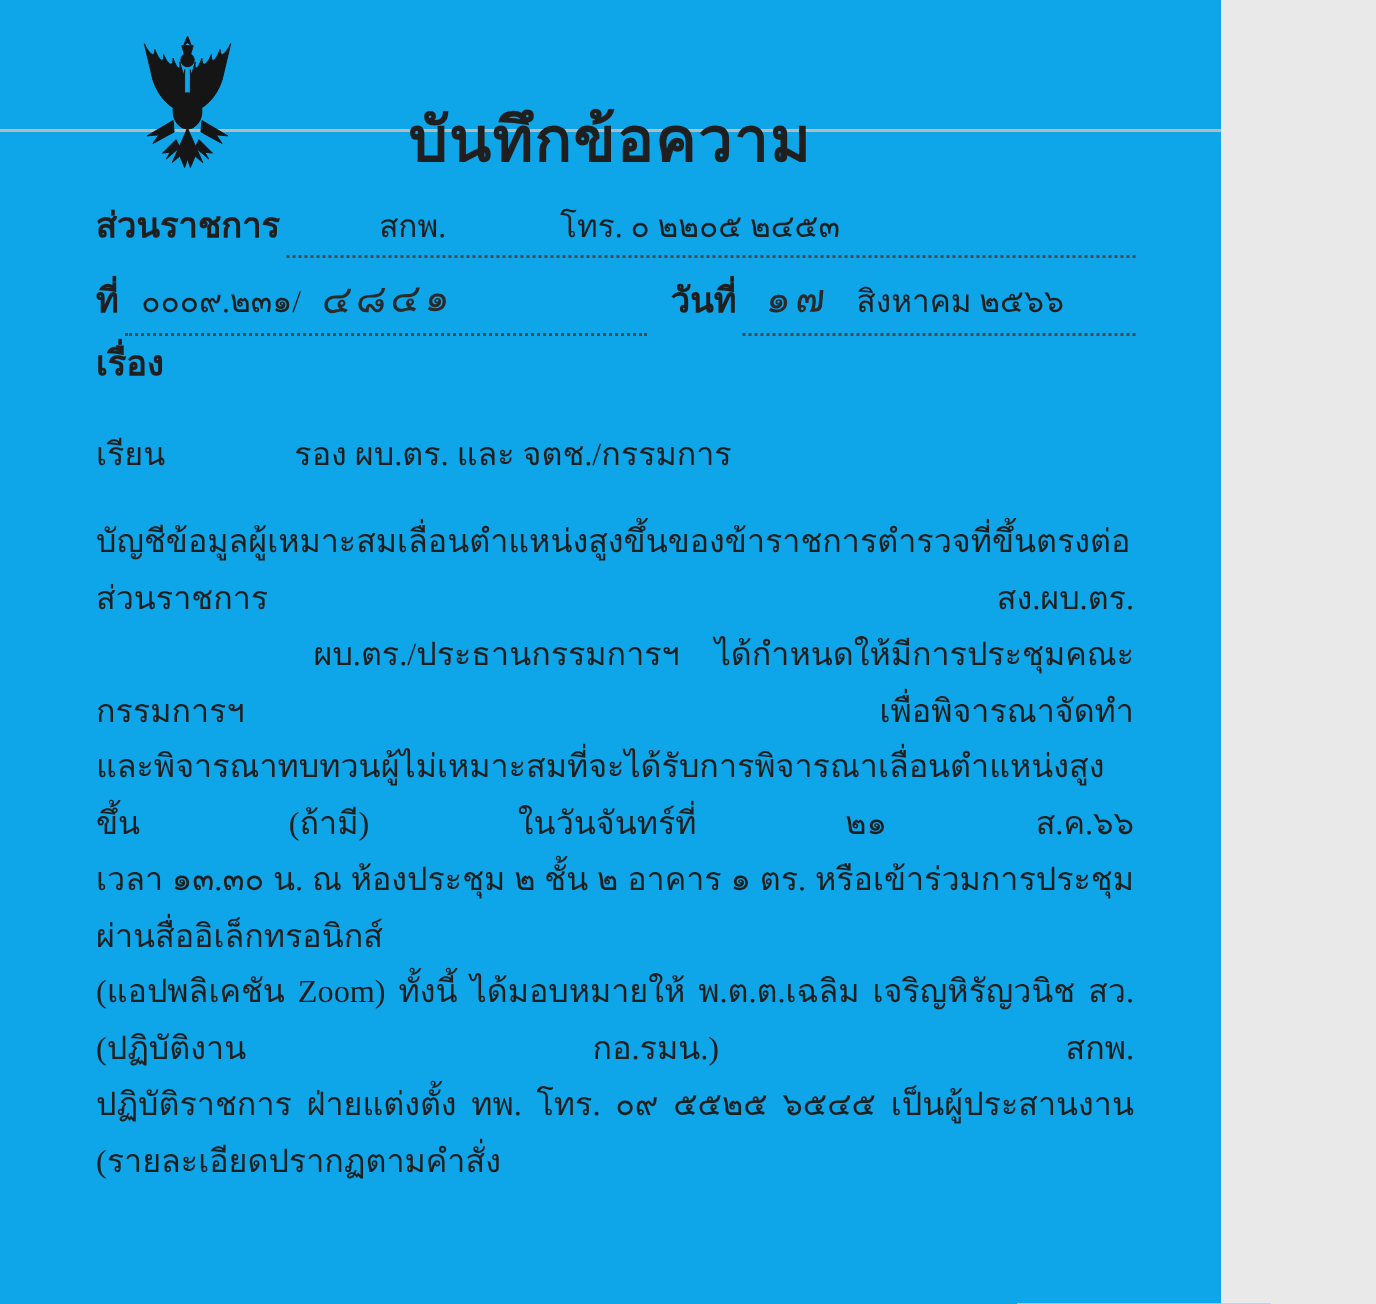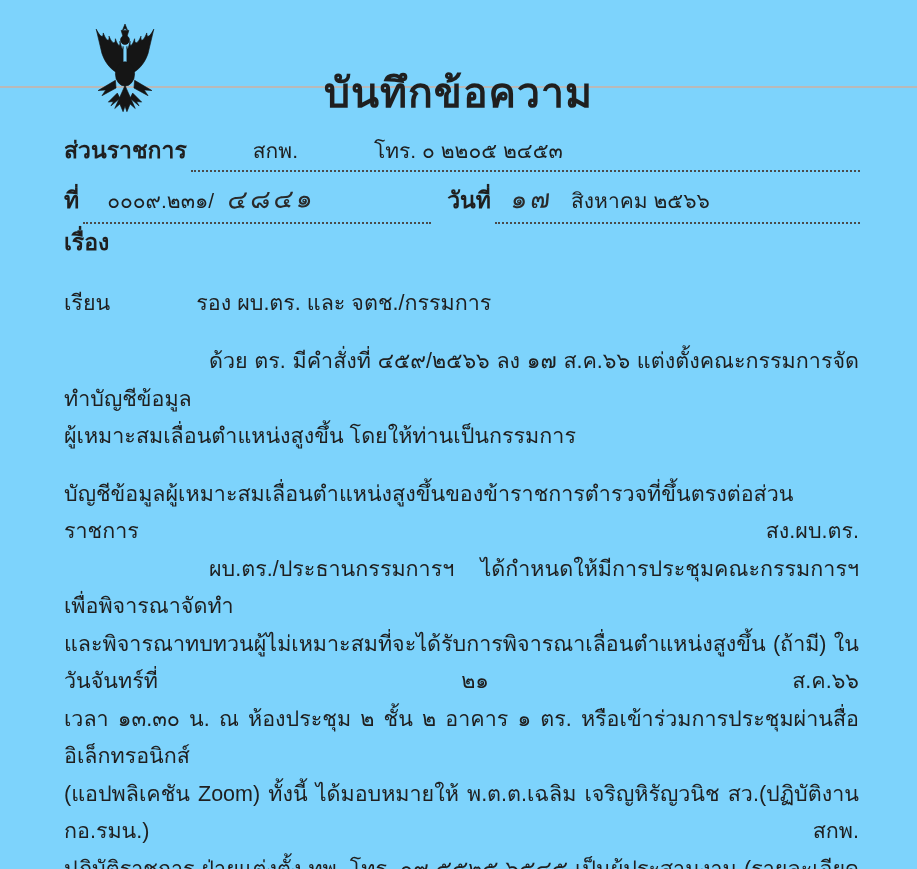--- a/index.html
+++ b/index.html
@@ -1,22 +1,22 @@
 <!DOCTYPE html>
 <html><head>
 <meta charset="utf-8">
 <style>
   * { margin:0; padding:0; box-sizing:border-box; }
   html,body { background:#e9e9e9; }
   .page {
     position:relative;
-    width:917px; height:869px;
-    background:#7dd3fc;
+    width:814px; height:869px;
+    background:#0ea5e9;
     color:#1f1f1f;
-    font-family:Liberation Sans, sans-serif;
+    font-family:Liberation Serif, serif;
     overflow:hidden;
   }
   
   .letterhead { position:relative; height:122px; }
   .rule {
     position:absolute; left:0; right:0; top:86px;
     border-top:2px solid #b9b9b9;
   }
   .garuda {
     position:absolute; left:86px; top:24px;
@@ -42,21 +42,21 @@
   }
   .dotline.fixed { flex:0 0 auto; }
   .hand {
     display:inline-block;
     font-size:26px; letter-spacing:3px;
     transform:skewX(-6deg) rotate(-1deg);
     color:#2a2a2a;
   }
   .gap-agency-val { margin-left:62px; }
   .gap-agency-tel { margin-left:76px; }
-  .gap-num-printed { margin-left:24px;text-align:center; }
+  .gap-num-printed { margin-left:11px;text-align:center; }
   .gap-num-hand { margin-left:14px; }
   .num-dotline { width:348px; }
   .date-label { margin-left:16px; }
   .gap-date-day { margin-left:16px; }
   .gap-date-month { margin-left:18px;text-align:center; }
   .gap-subject { margin-left:14px; }
   
   .bodytext { padding:0 58px 0 64px; font-size:21.5px; }
   .salutation { display:flex; margin-top:16px; height:38px; align-items:baseline;gap:45px; }
   .to-value { margin-left:41px; }
@@ -127,24 +127,20 @@
 
   </div>
 
   <div class="bodytext">
 
     <div class="salutation">
       <span>เรียน</span>
       <span class="to-value">รอง ผบ.ตร. และ จตช./กรรมการ</span>
     </div>
 
-    <div class="para">
-      <div class="bline first just">ด้วย ตร. มีคำสั่งที่ ๔๕๙/๒๕๖๖ ลง ๑๗ ส.ค.๖๖ แต่งตั้งคณะกรรมการจัดทำบัญชีข้อมูล</div>
-      <div class="bline">ผู้เหมาะสมเลื่อนตำแหน่งสูงขึ้น โดยให้ท่านเป็นกรรมการ</div>
-    </div>
 
     <div class="para">
       <div class="bline just">บัญชีข้อมูลผู้เหมาะสมเลื่อนตำแหน่งสูงขึ้นของข้าราชการตำรวจที่ขึ้นตรงต่อส่วนราชการ สง.ผบ.ตร.</div>
       <div class="bline first just">ผบ.ตร./ประธานกรรมการฯ ได้กำหนดให้มีการประชุมคณะกรรมการฯ เพื่อพิจารณาจัดทำ</div>
       <div class="bline just">และพิจารณาทบทวนผู้ไม่เหมาะสมที่จะได้รับการพิจารณาเลื่อนตำแหน่งสูงขึ้น (ถ้ามี) ในวันจันทร์ที่ ๒๑ ส.ค.๖๖</div>
       <div class="bline just">เวลา ๑๓.๓๐ น. ณ ห้องประชุม ๒ ชั้น ๒ อาคาร ๑ ตร. หรือเข้าร่วมการประชุมผ่านสื่ออิเล็กทรอนิกส์</div>
       <div class="bline just">(แอปพลิเคชัน Zoom) ทั้งนี้ ได้มอบหมายให้ พ.ต.ต.เฉลิม เจริญหิรัญวนิช สว.(ปฏิบัติงาน กอ.รมน.) สกพ.</div>
       <div class="bline just">ปฏิบัติราชการ ฝ่ายแต่งตั้ง ทพ. โทร. ๐๙ ๕๕๒๕ ๖๕๔๕ เป็นผู้ประสานงาน (รายละเอียดปรากฏตามคำสั่ง</div>
 
     </div>

